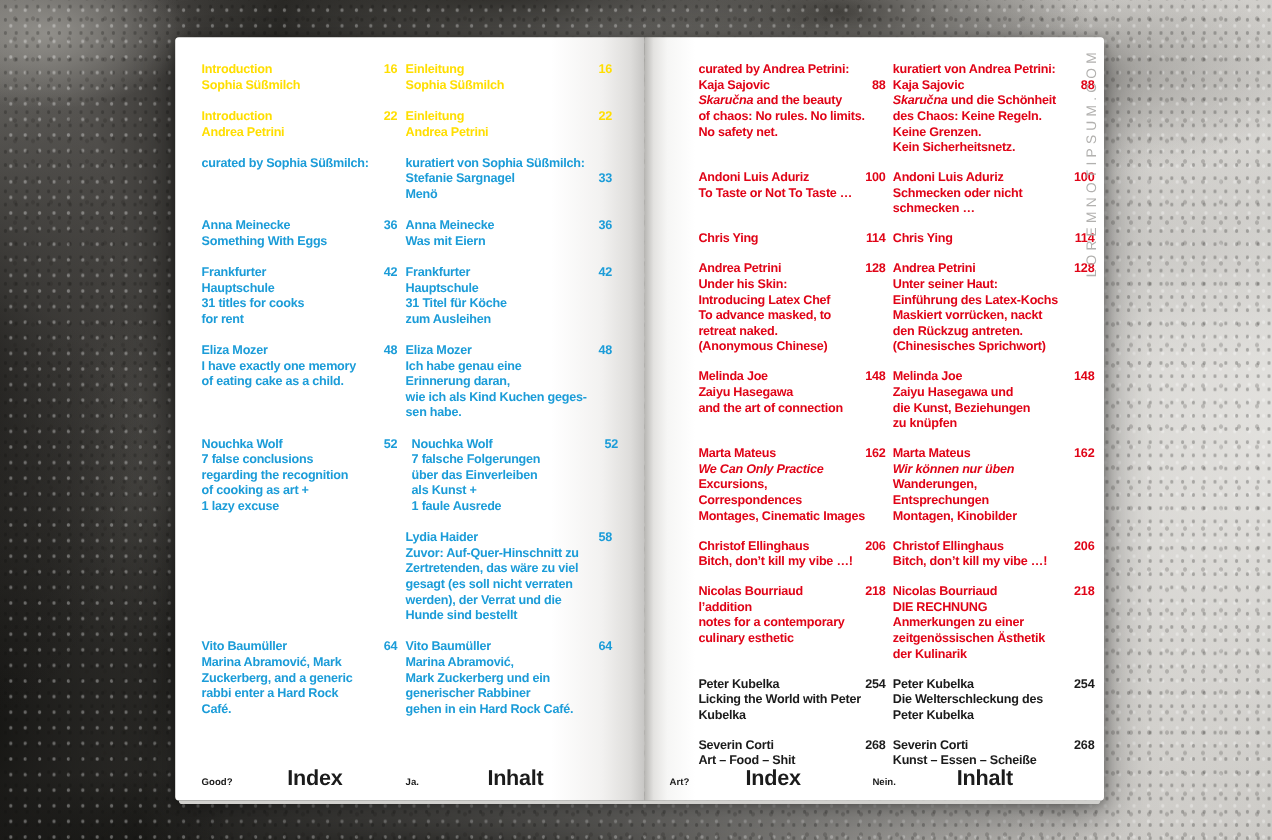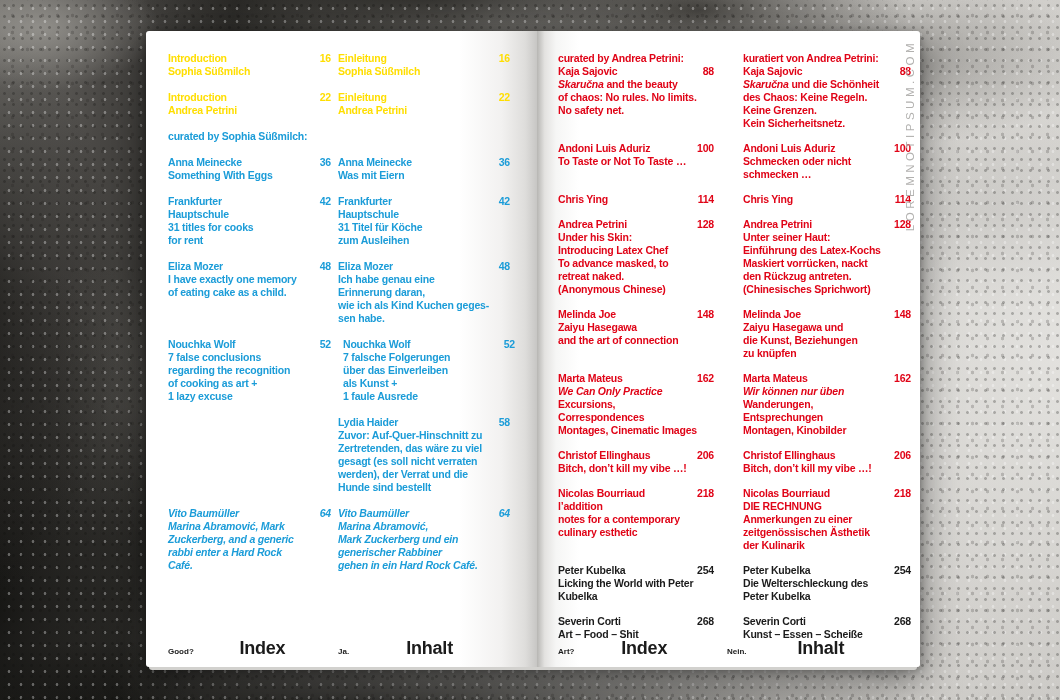--- a/index.html
+++ b/index.html
@@ -45,21 +45,21 @@
     width:383px;border-radius:0 3px 3px 0;
     background:linear-gradient(to right,#b7b6b3 0%,#e3e2e0 2%,#f6f6f5 5%,#ffffff 11%,#ffffff 100%);
   }
 
   
   .entries{position:absolute;top:21px;}
   .page-left  .entries{left:22px;}
   .page-right .entries{left:21px;}
   .entry{display:grid;margin-bottom:13px;text-align:right;}
   .page-left  .entry{grid-template-columns:163px 172px;column-gap:7px;}
-  .page-right .entry{grid-template-columns:156px 168px;column-gap:29px;margin-bottom:12px;}
+  .page-right .entry{grid-template-columns:156px 168px;column-gap:6px;margin-bottom:12px;margin-left:24px;}
   .line{display:flex;font-size:10.5px;line-height:13px;font-weight:bold;letter-spacing:-0.2px;}
   .line .t{white-space:pre;}
   .line .t i{font-style:italic;}
   .line .p{margin-left:auto;padding-left:5px;}
 
   
   .footer{position:absolute;bottom:8px;display:grid;color:#1b1b1b;}
   .page-left  .footer{left:22px;grid-template-columns:163px 172px;column-gap:7px;}
   .page-right .footer{left:21px;grid-template-columns:156px 168px;column-gap:13px;}
   .fcell{display:flex;align-items:baseline;text-align:right;}
@@ -121,20 +121,32 @@
                 <span class="t">Andrea Petrini</span>
               </div>
             </div>
           </div>
           <div class="entry" style="color: rgb(27, 156, 216);">
             <div class="col">
               <div class="line">
                 <span class="t">curated by Sophia Süßmilch:</span>
               </div>
             </div>
+            <div class="col">
+              <div class="line">
+                <span class="t">kuratiert von Sophia Süßmilch:</span>
+              </div>
+              <div class="line">
+                <span class="t">Stefanie Sargnagel</span>
+                <span class="p">33</span>
+              </div>
+              <div class="line">
+                <span class="t">Menö</span>
+              </div>
+            </div>
           </div>
           <div class="entry" style="color: rgb(27, 156, 216);">
             <div class="col">
               <div class="line">
                 <span class="t">Anna Meinecke</span>
                 <span class="p">36</span>
               </div>
               <div class="line">
                 <span class="t">Something With Eggs</span>
               </div>
@@ -268,21 +280,21 @@
                 <span class="t">gesagt (es soll nicht verraten</span>
               </div>
               <div class="line">
                 <span class="t">werden), der Verrat und die</span>
               </div>
               <div class="line">
                 <span class="t">Hunde sind bestellt</span>
               </div>
             </div>
           </div>
-          <div class="entry" style="color: rgb(27, 156, 216); font-style: italic;">
+          <div class="entry" style="color: rgb(27, 156, 216);">
             <div class="col">
               <div class="line">
                 <span class="t">Vito Baumüller</span>
                 <span class="p">64</span>
               </div>
               <div class="line">
                 <span class="t">Marina Abramović, Mark</span>
               </div>
               <div class="line">
                 <span class="t">Zuckerberg, and a generic</span>

